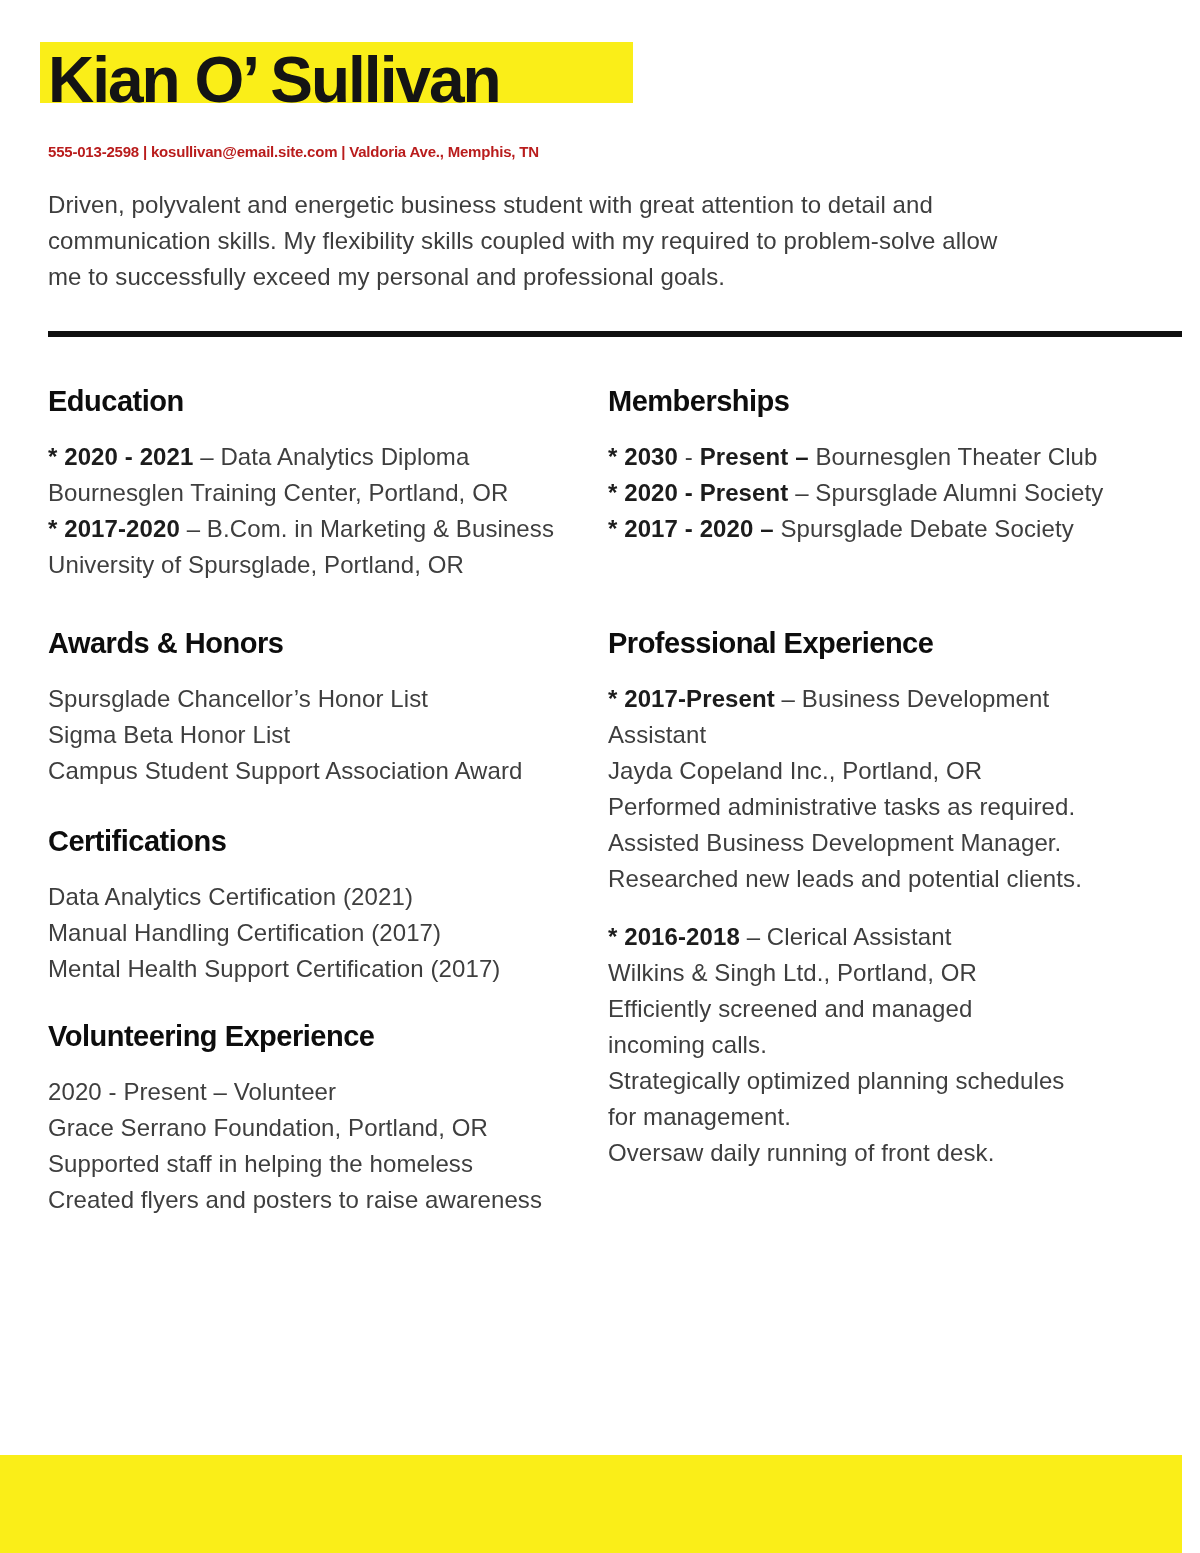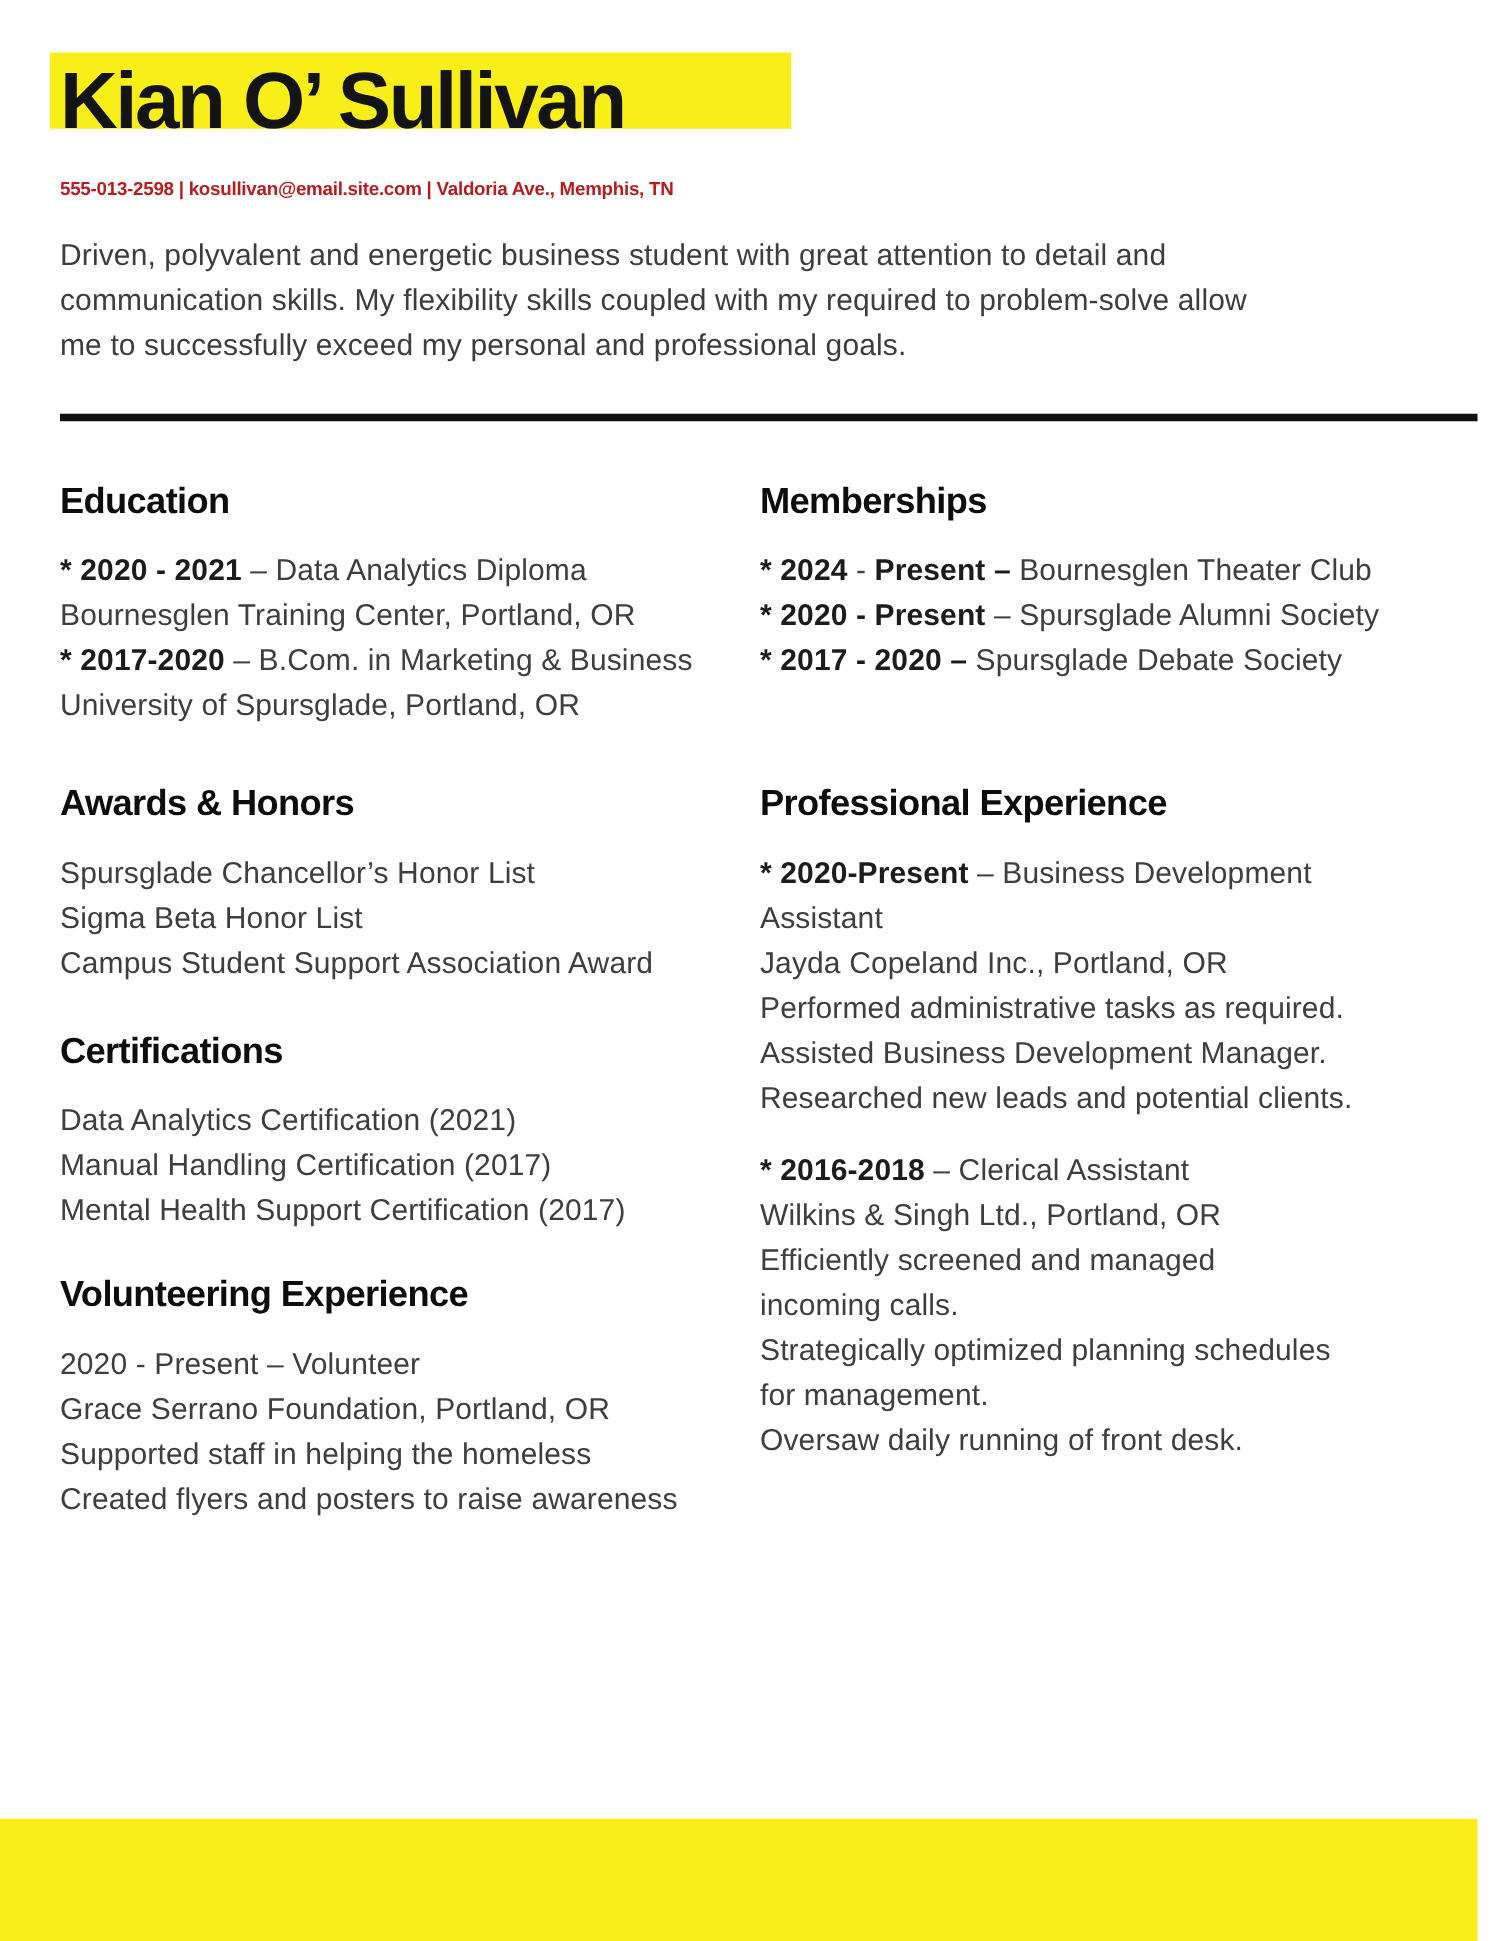--- a/index.html
+++ b/index.html
@@ -145,30 +145,30 @@
           </div>
       </div>
 
     </div>
 
     <div class="col-right">
 
       <div class="section sec-memberships">
         <h2>Memberships</h2>
         <div class="lines">
-            <p class="line"><span class="b">* 2024</span><span> - </span><span class="b">Present –</span><span> Bournesglen Theater Club</span></p>
+            <p class="line"><span class="b">* 2030</span><span> - </span><span class="b">Present –</span><span> Bournesglen Theater Club</span></p>
             <p class="line"><span class="b">* 2020 - Present</span><span> – Spursglade Alumni Society</span></p>
             <p class="line"><span class="b">* 2017 - 2020 –</span><span> Spursglade Debate Society</span></p>
           </div>
       </div>
 
       <div class="section sec-professional">
         <h2>Professional Experience</h2>
         <div class="lines job1">
-            <p class="line"><span class="b">* 2020-Present</span><span> – Business Development</span></p>
+            <p class="line"><span class="b">* 2017-Present</span><span> – Business Development</span></p>
             <p class="line"><span>Assistant</span></p>
             <p class="line"><span>Jayda Copeland Inc., Portland, OR</span></p>
             <p class="line"><span>Performed administrative tasks as required.</span></p>
             <p class="line"><span>Assisted Business Development Manager.</span></p>
             <p class="line"><span>Researched new leads and potential clients.</span></p>
           </div>
         <div class="lines job2">
             <p class="line"><span class="b">* 2016-2018</span><span> – Clerical Assistant</span></p>
             <p class="line"><span>Wilkins &amp; Singh Ltd., Portland, OR</span></p>
             <p class="line"><span>Efficiently screened and managed</span></p>

